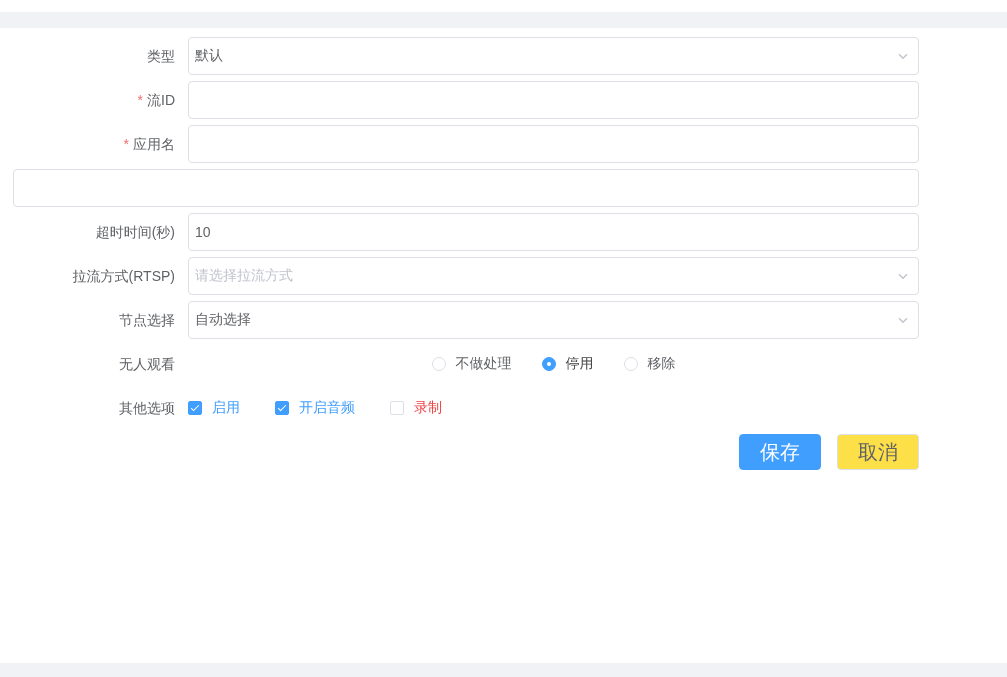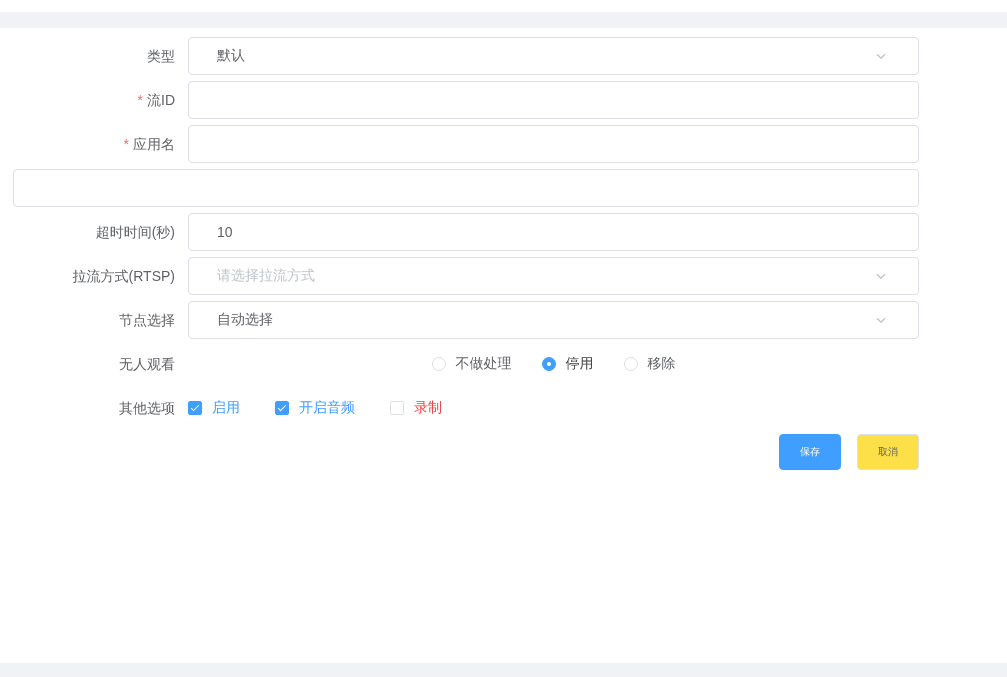--- a/index.html
+++ b/index.html
@@ -23,21 +23,21 @@
     color:#606266; font-size:14px; line-height:38px;
     white-space:nowrap;
   }
   .req { color:#f56c6c; margin-right:4px; font-size:14px; }
   .form-content { margin-left:13px; flex:1; display:flex; align-items:center; height:38px; }
 
   .input, .select {
     width:100%; height:38px;
     border:1px solid #dcdfe6; border-radius:4px;
     background:#fff; font-size:14px; color:#606266;
-    padding:0 28px; outline:none;
+    padding:0 6px; outline:none;
     font-family:inherit;
   }
   .select { display:flex; align-items:center; justify-content:space-between; cursor:pointer; }
   .select-value { color:#606266; }
   .select-value.placeholder { color:#c0c4cc; }
   .chevron { display:flex; align-items:center; color:#c0c4cc; margin-right:2px; }
 
   .center-content { justify-content:center; gap:30px; }
   .left-content { gap:35px; }
 
@@ -65,21 +65,21 @@
     content:''; width:3px; height:7px;
     border:solid #fff; border-width:0 1.5px 1.5px 0;
     transform:rotate(45deg); margin-top:-2px;
   }
   .checkbox-label { margin-left:10px; color:#ef4444; }
   .checkbox.checked .checkbox-label { color:#409eff; }
 
   .button-row { justify-content:flex-end; gap:16px; }
   .btn {
     height:36px; padding:0 20px; border-radius:4px;
-    font-size:10px; cursor:pointer; font-family:inherit;
+    font-size:20px; cursor:pointer; font-family:inherit;
     line-height:34px;
   }
   .btn-primary { background:#409eff; border:1px solid #409eff; color:#fff; }
   .btn-default { background:#fde047; border:1px solid #dcdfe6; color:#606266; }
 </style>
 </head>
 <body>
 
 <div class="band band-top"></div>
 <div class="band band-bottom"></div>

